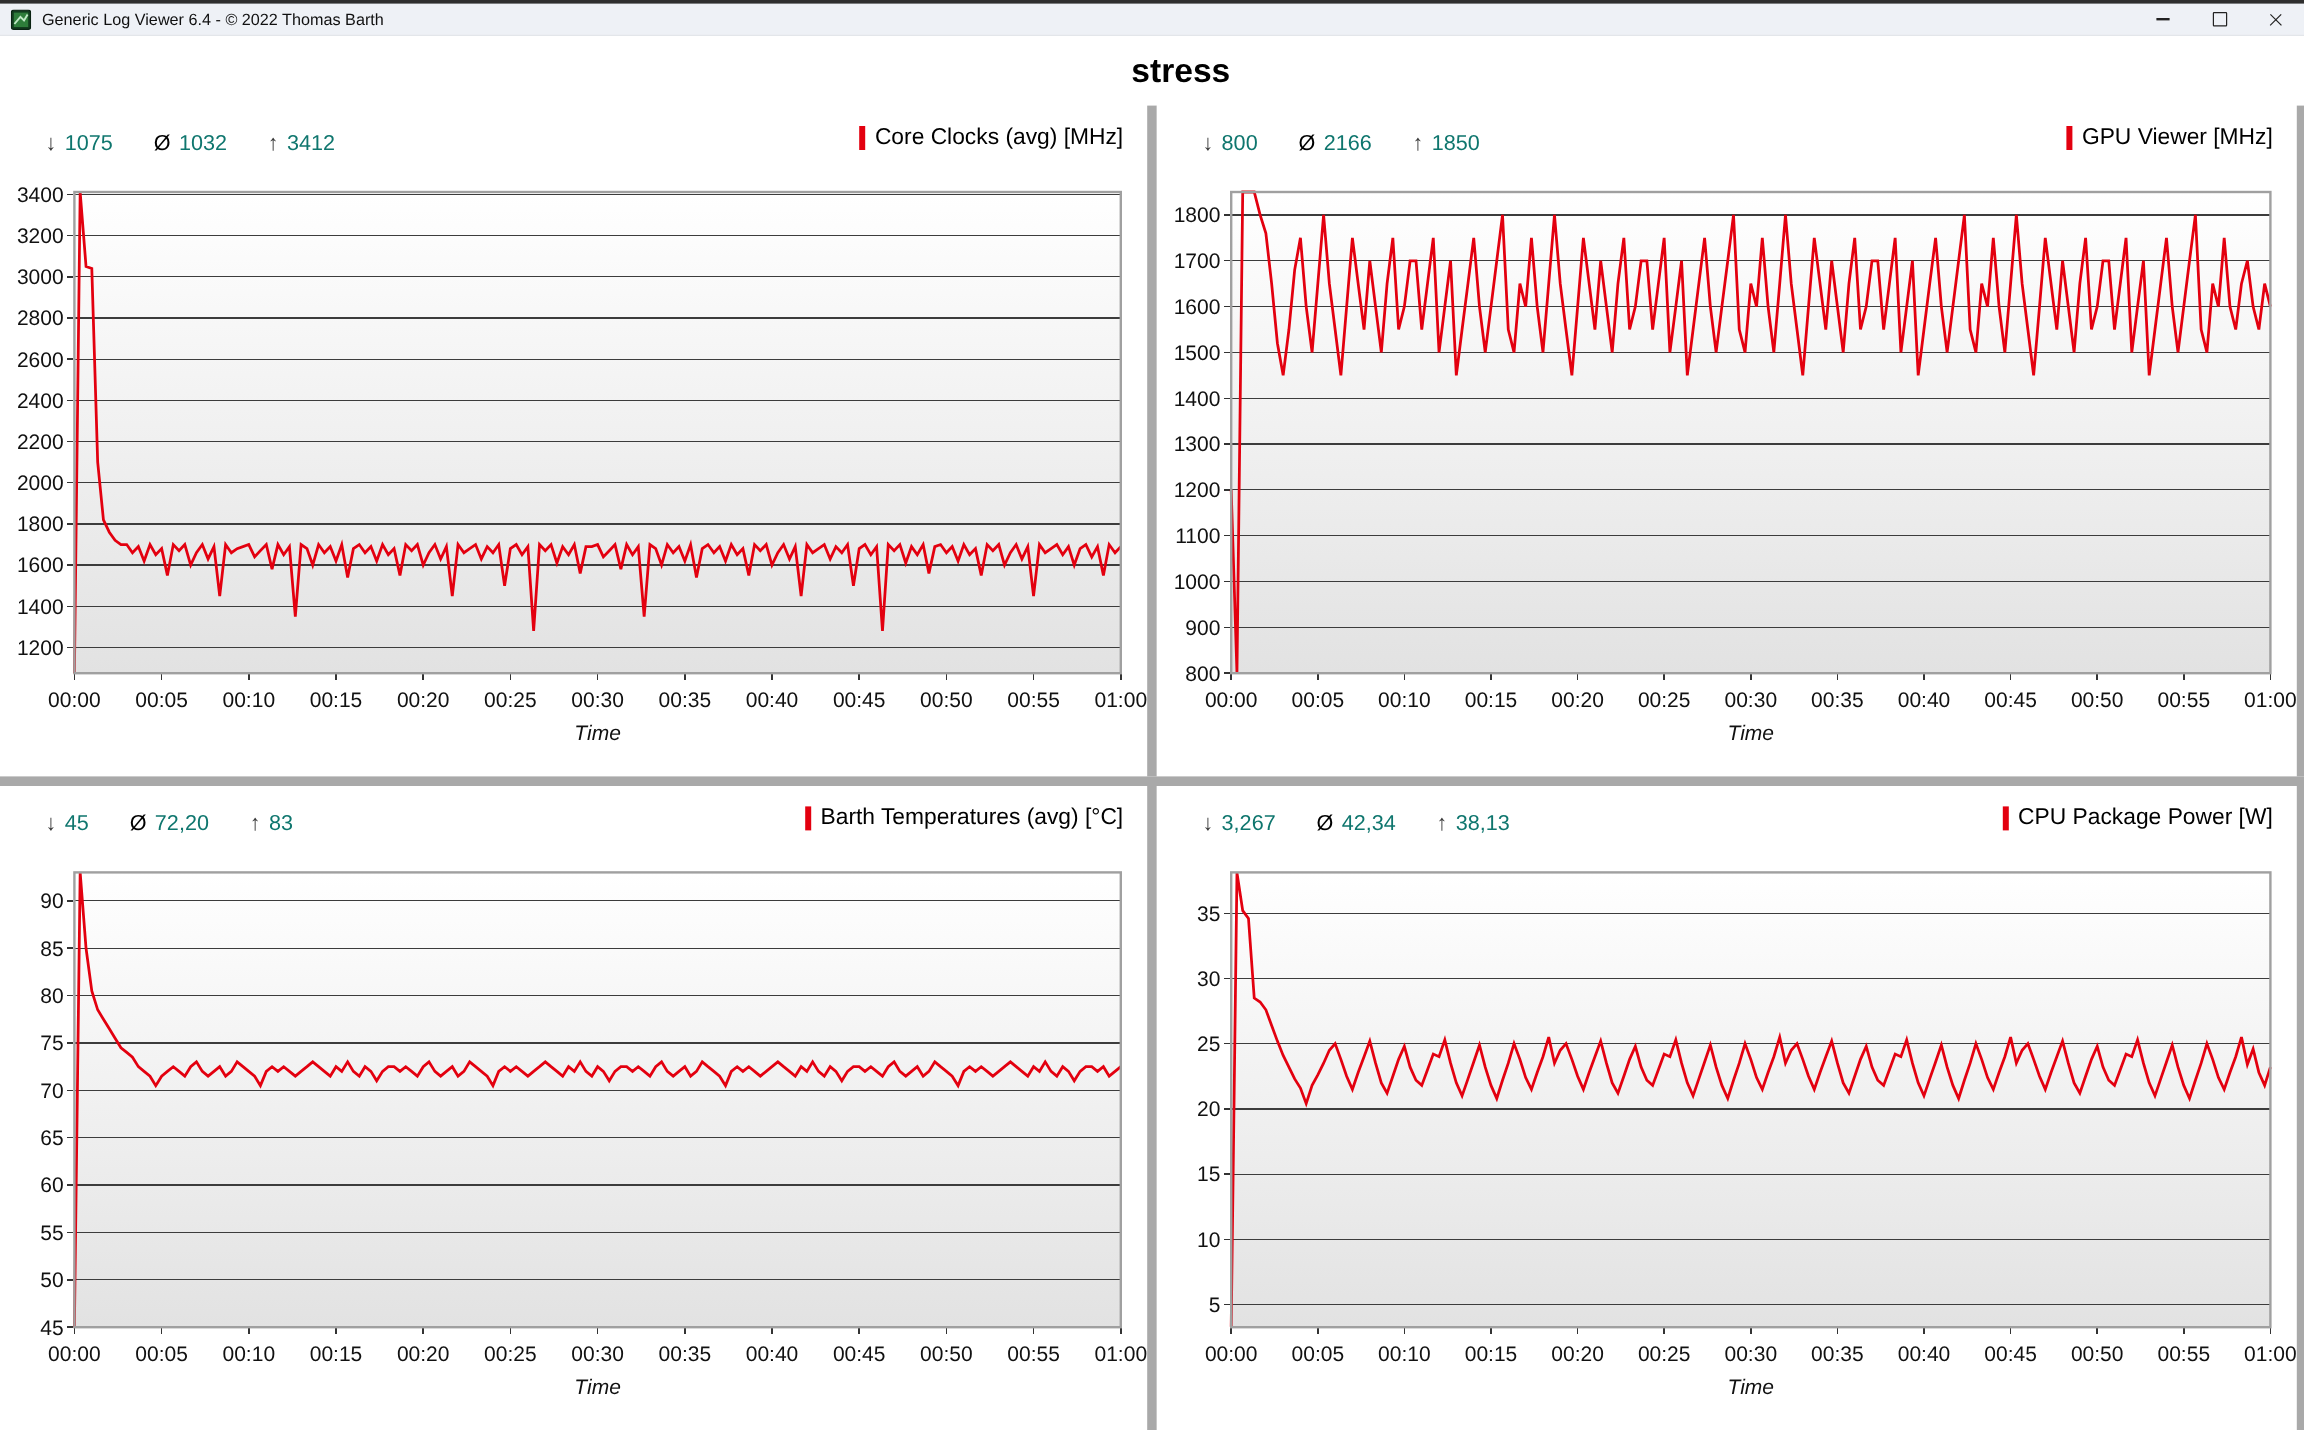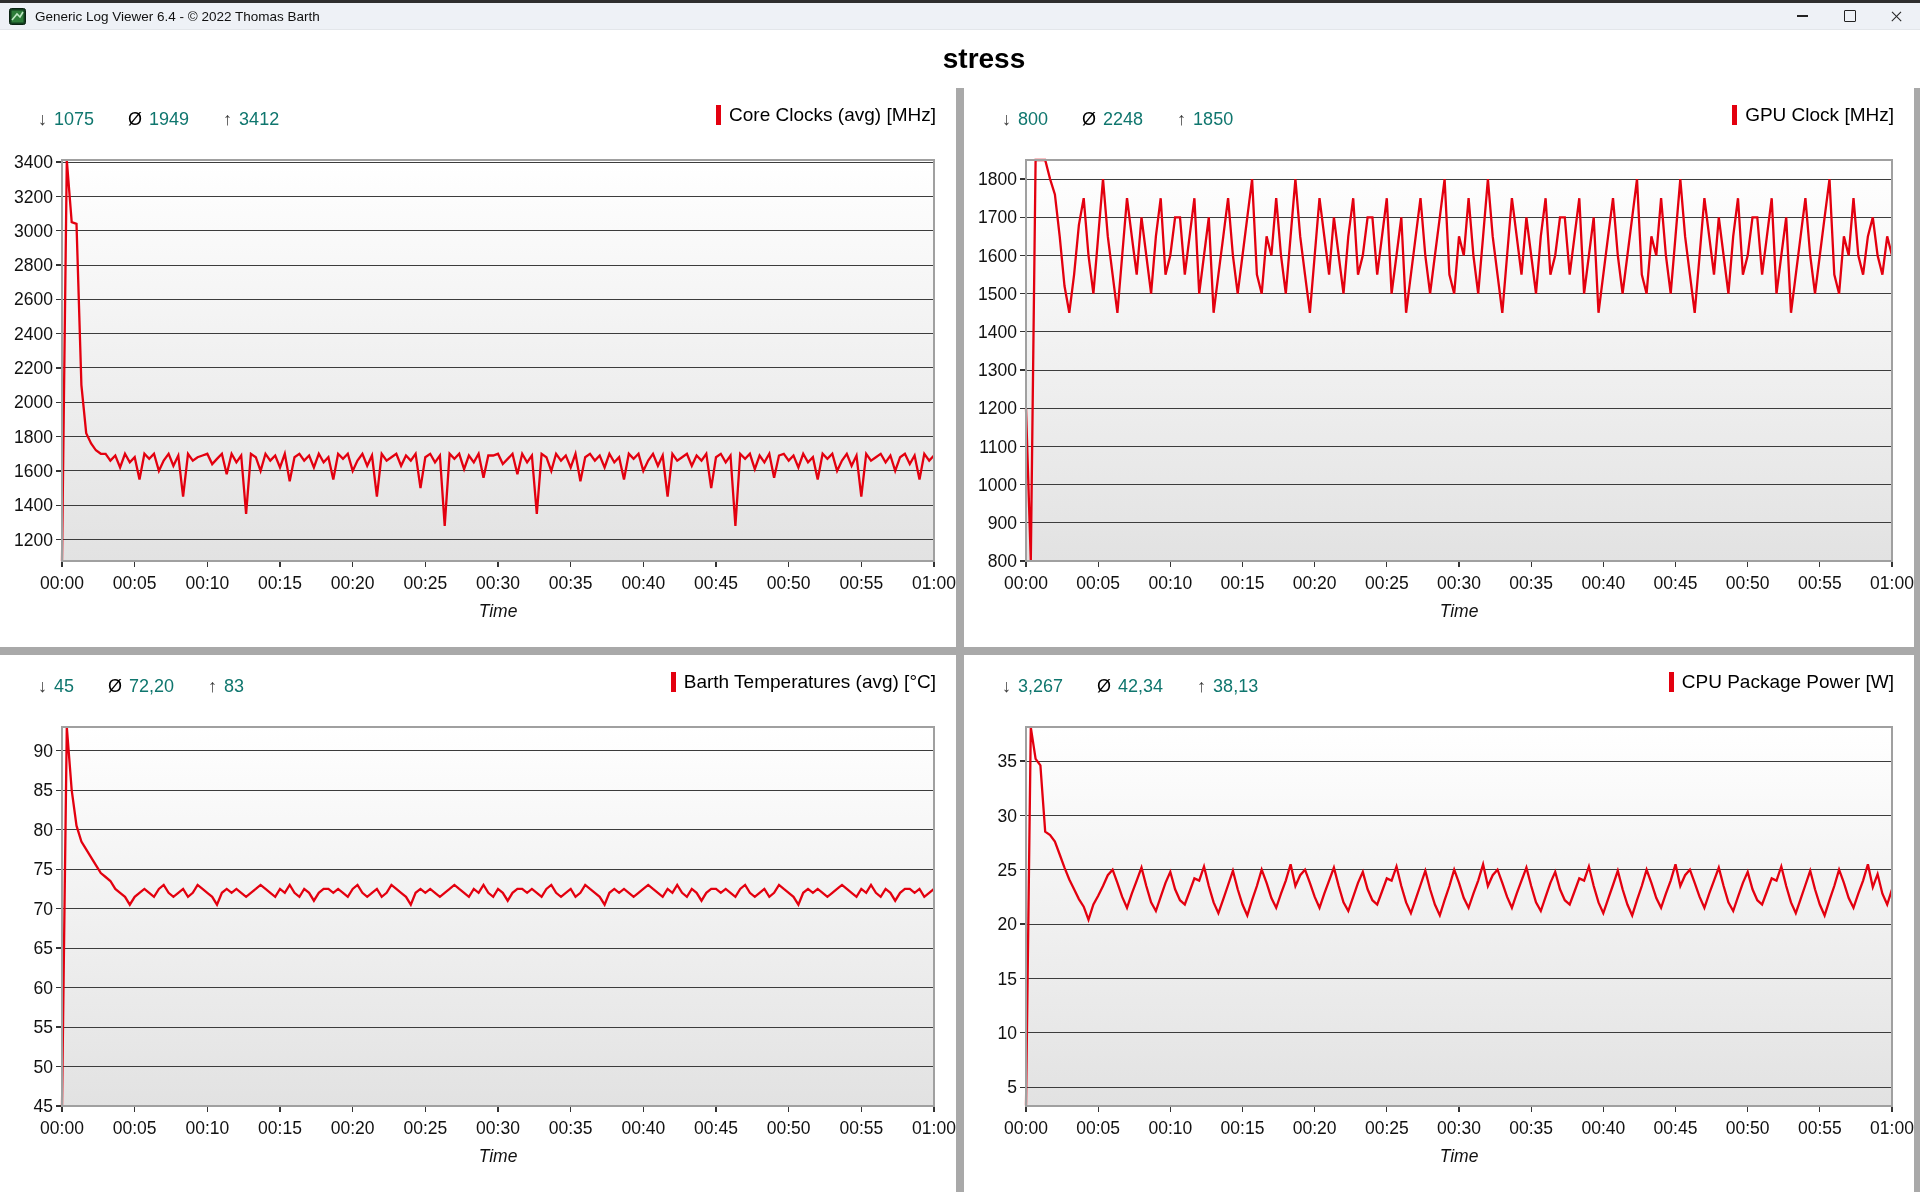--- a/index.html
+++ b/index.html
@@ -82,21 +82,21 @@
 <div class="grid">
 
   <div class="cell">
     <div class="stats-row">
       <div class="stat-group">
         <span class="stat-glyph">↓</span>
         <span class="stat-value">1075</span>
       </div>
       <div class="stat-group">
         <span class="stat-glyph avg">Ø</span>
-        <span class="stat-value">1949</span>
+        <span class="stat-value">1032</span>
       </div>
       <div class="stat-group">
         <span class="stat-glyph">↑</span>
         <span class="stat-value">3412</span>
       </div>
       <div class="legend">
         <span class="legend-bar" style="background: rgb(227, 0, 15);"></span>
         <span class="legend-title">Core Clocks (avg) [MHz]</span>
       </div>
     </div>
@@ -179,29 +179,29 @@
   <div class="splitter"></div>
 
   <div class="cell">
     <div class="stats-row">
       <div class="stat-group">
         <span class="stat-glyph">↓</span>
         <span class="stat-value">800</span>
       </div>
       <div class="stat-group">
         <span class="stat-glyph avg">Ø</span>
-        <span class="stat-value">2248</span>
+        <span class="stat-value">2166</span>
       </div>
       <div class="stat-group">
         <span class="stat-glyph">↑</span>
         <span class="stat-value">1850</span>
       </div>
       <div class="legend">
         <span class="legend-bar" style="background: rgb(227, 0, 15);"></span>
-        <span class="legend-title">GPU Clock [MHz]</span>
+        <span class="legend-title">GPU Viewer [MHz]</span>
       </div>
     </div>
     <svg class="chart" width="950" height="501">
         <defs>
           <linearGradient id="grad1" x1="0" y1="0" x2="0" y2="1">
             <stop offset="0%" stop-color="#ffffff"></stop>
             <stop offset="100%" stop-color="#e2e2e2"></stop>
           </linearGradient>
         </defs>
         <rect x="62" y="14" width="866" height="401" fill="url(#grad1)"></rect>

